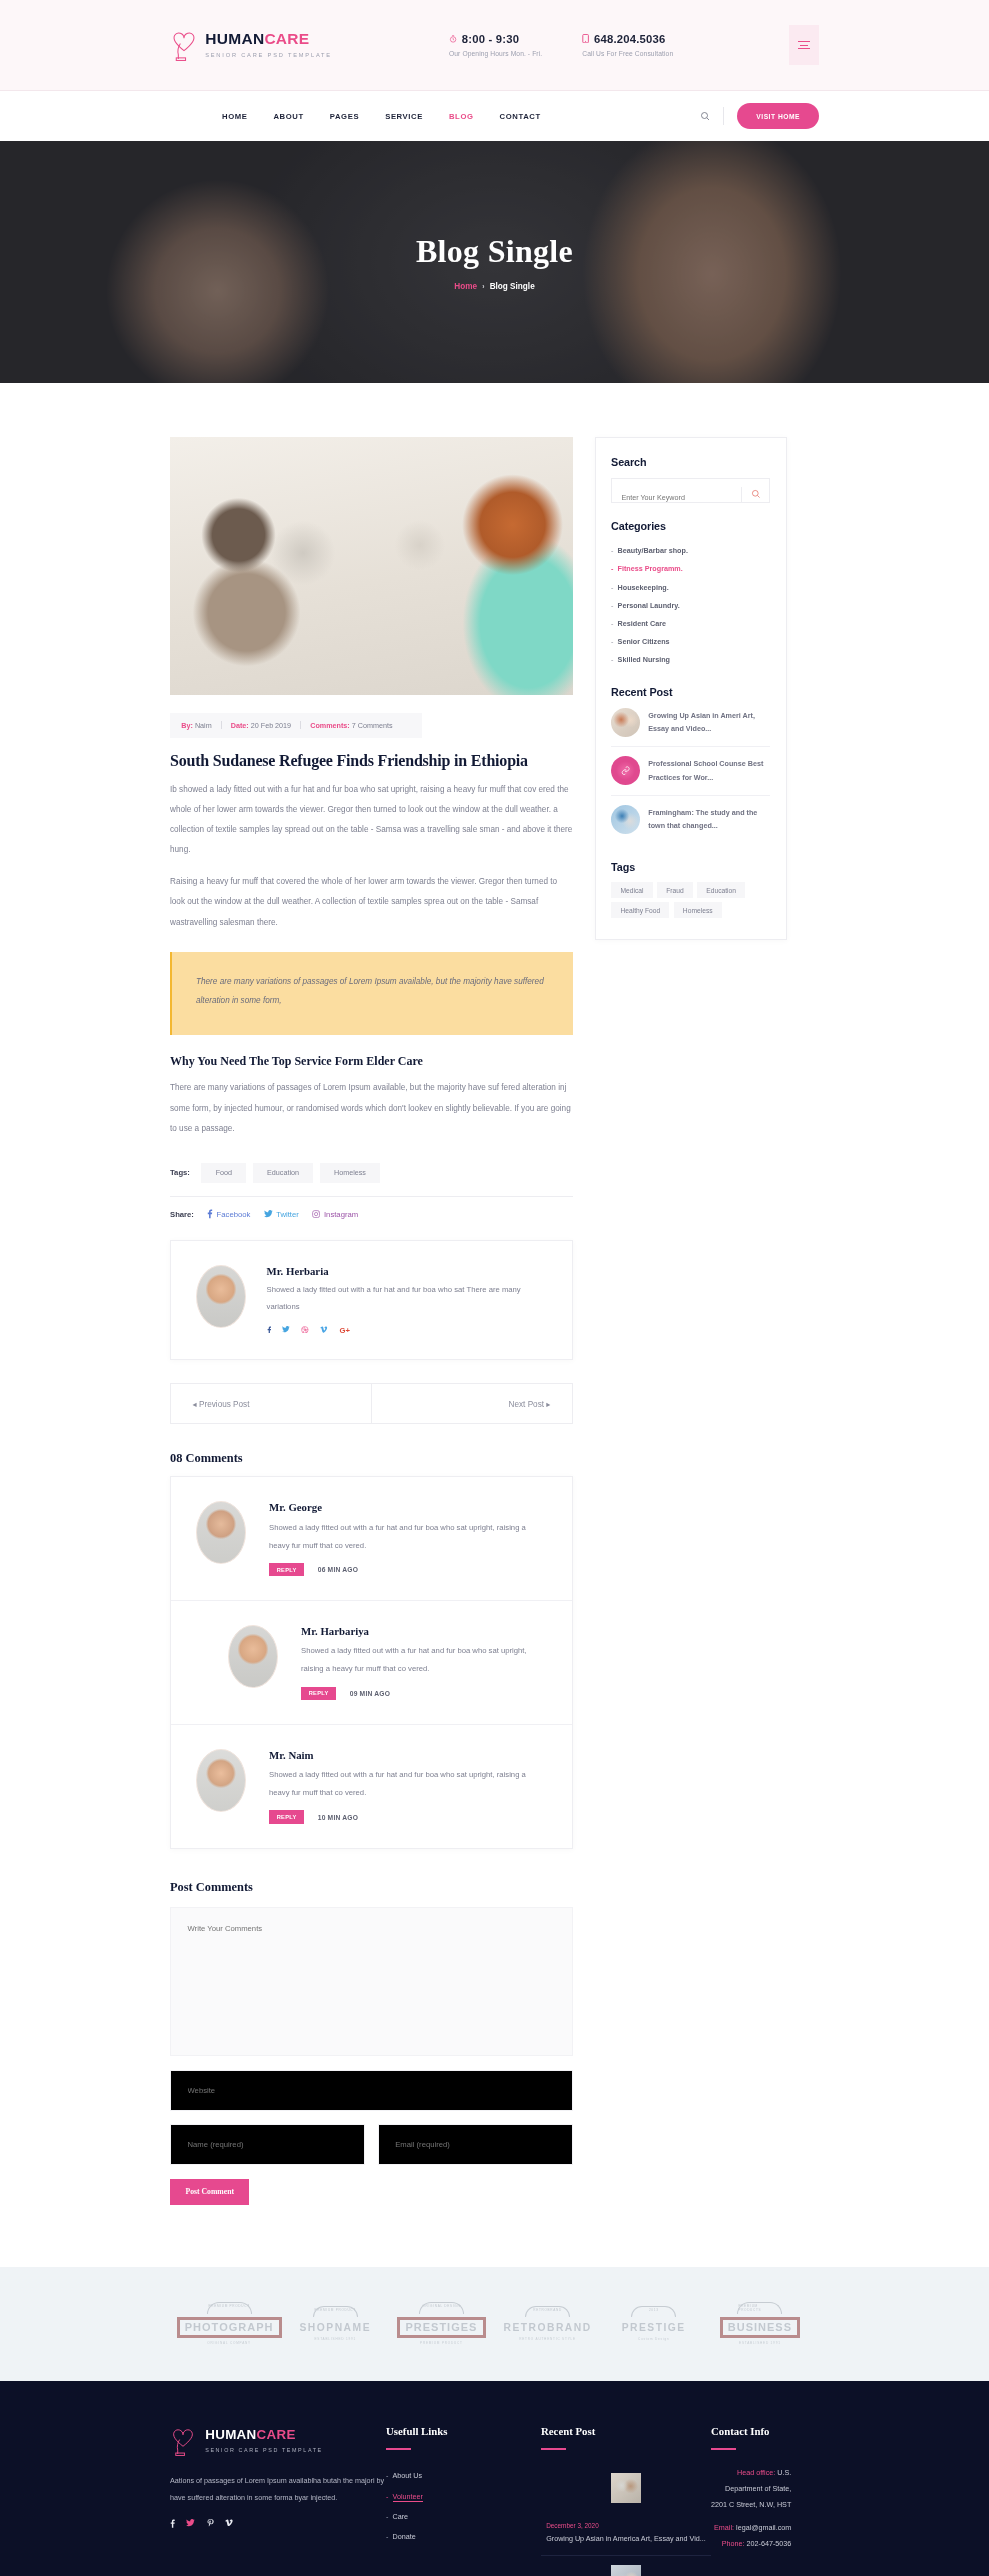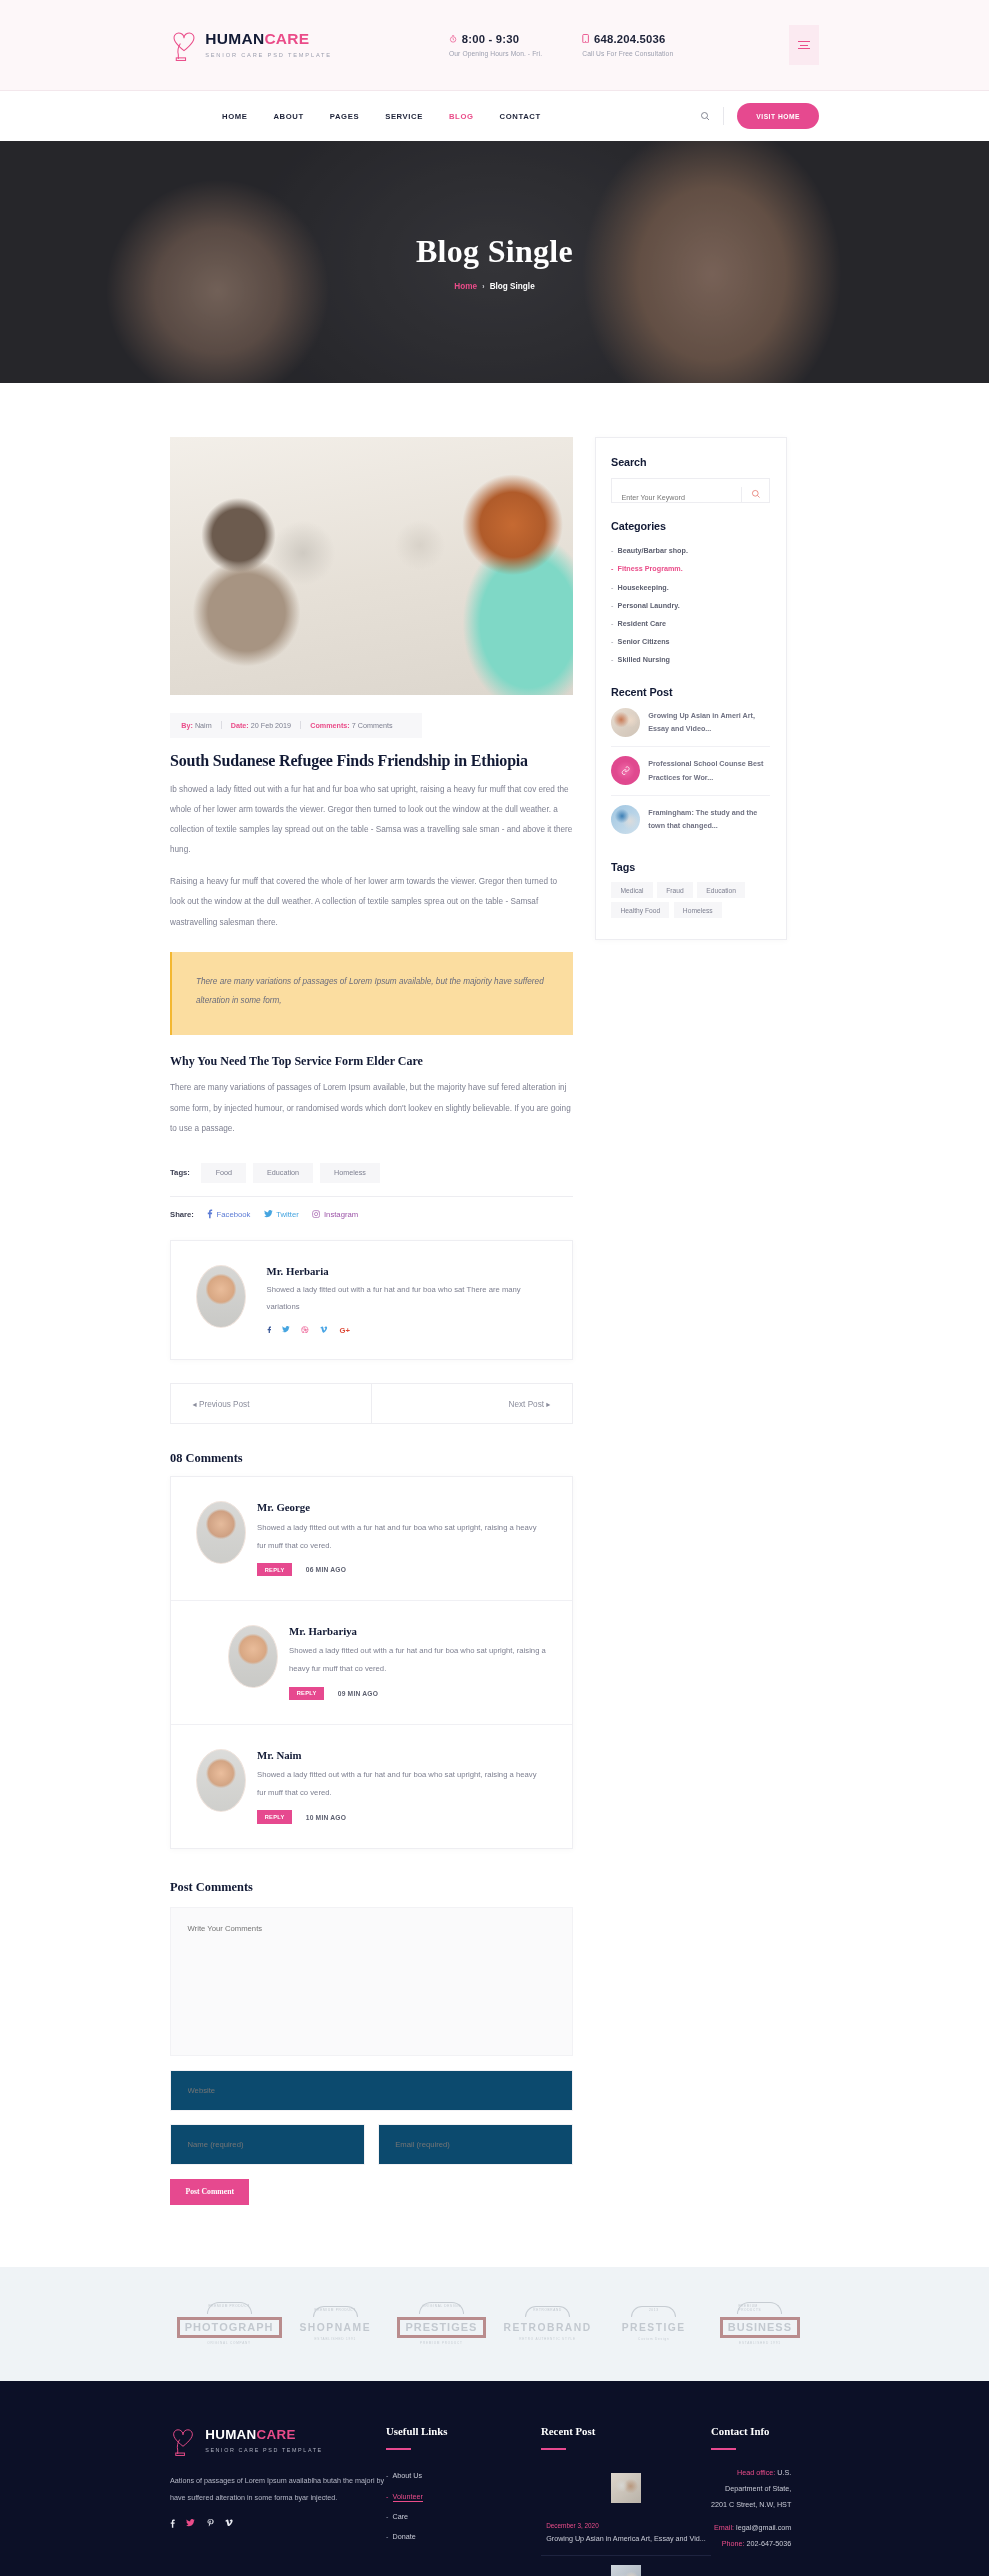--- a/index.html
+++ b/index.html
@@ -99,32 +99,32 @@
   .au-soc .i1{color:#3b5998;} .au-soc .i2{color:#46a5e0;}
   .au-soc .i3{color:#ea4c89;} .au-soc .i4{color:#4ba6e5;} .au-soc .i5{color:#dd4b39;font-weight:700;}
 
   .pager{display:flex;margin-top:23px;border:0.5px solid #ededf1;}
   .pager div{flex:1;padding:14.4px 21.6px;font-size:8.2px;color:#8b8d9c;}
   .pager div:first-child{border-right:0.5px solid #ededf1;}
   .pager div.r{text-align:right;}
 
   .cm-title{font-family:"Liberation Serif",serif;font-size:12.4px;font-weight:700;color:#121a35;margin-top:27px;}
   .cm-box{margin-top:10.3px;border:0.5px solid #eeeef2;box-shadow:0 1px 6.2px rgba(0,0,0,.03);}
-  .cm{display:flex;gap:11px;padding:24px 25px;}
+  .cm{display:flex;gap:23px;padding:24px 25px;}
   .cm.ind{padding-left:57px;}
   .cm+.cm{border-top:0.5px solid #f0f0f4;}
   .cm-name{font-family:"Liberation Serif",serif;font-size:10.8px;font-weight:700;color:#121a35;}
   .cm-txt{font-size:7.7px;line-height:2.35;color:#7e8091;margin-top:5.2px;}
   .cm-foot{display:flex;align-items:center;gap:13.4px;margin-top:8.2px;}
   .reply{background:#e6498f;color:#fff;font-size:5.7px;font-weight:700;letter-spacing:0.3px;padding:3.6px 7.7px;border:none;cursor:pointer;font-family:inherit;}
   .ago{font-size:6.7px;font-weight:700;color:#5d6070;letter-spacing:0.2px;}
 
   .pc-title{font-family:"Liberation Serif",serif;font-size:12.4px;font-weight:700;color:#121a35;margin-top:31px;}
   .ta{width:100%;height:149px;background:#fafafb;border:0.5px solid #f2f2f5;padding:15.5px 16.5px;font-size:7.7px;color:#b4b6c0;font-family:inherit;resize:none;}
-  .in{width:100%;height:41px;background:#0c4a6e;border:0.5px solid #f2f2f5;padding:0 16.5px;font-size:7.7px;color:#b4b6c0;font-family:inherit;}
+  .in{width:100%;height:41px;background:#000000;border:0.5px solid #f2f2f5;padding:0 16.5px;font-size:7.7px;color:#b4b6c0;font-family:inherit;}
   .in-row{display:flex;gap:12.4px;margin-top:12.4px;}
   .mt24{margin-top:12.4px;}
   .btn-post{background:#e6498f;color:#fff;font-family:"Liberation Serif",serif;font-size:7.7px;font-weight:700;padding:8.2px 15.5px;border:none;cursor:pointer;margin-top:14.4px;}
 
   
   .side-card{border:0.5px solid #ededf1;padding:17.5px 15.5px 20.6px;box-shadow:0 1px 6.2px rgba(0,0,0,.03);}
   .sh-t{font-size:10.8px;font-weight:800;color:#121a35;letter-spacing:-0.1px;}
   .srch{display:flex;border:0.5px solid #ededf1;margin-top:10.3px;height:25px;align-items:flex-end;}
   .srch input{flex:1;border:none;outline:none;background:transparent;padding:0 9.3px;font-size:7.2px;color:#a9abb5;font-family:inherit;}
   .srch button{width:28px;border:none;background:transparent;border-left:0.5px solid #ededf1;color:#e05a4f;cursor:pointer;display:flex;align-items:center;justify-content:center;}

